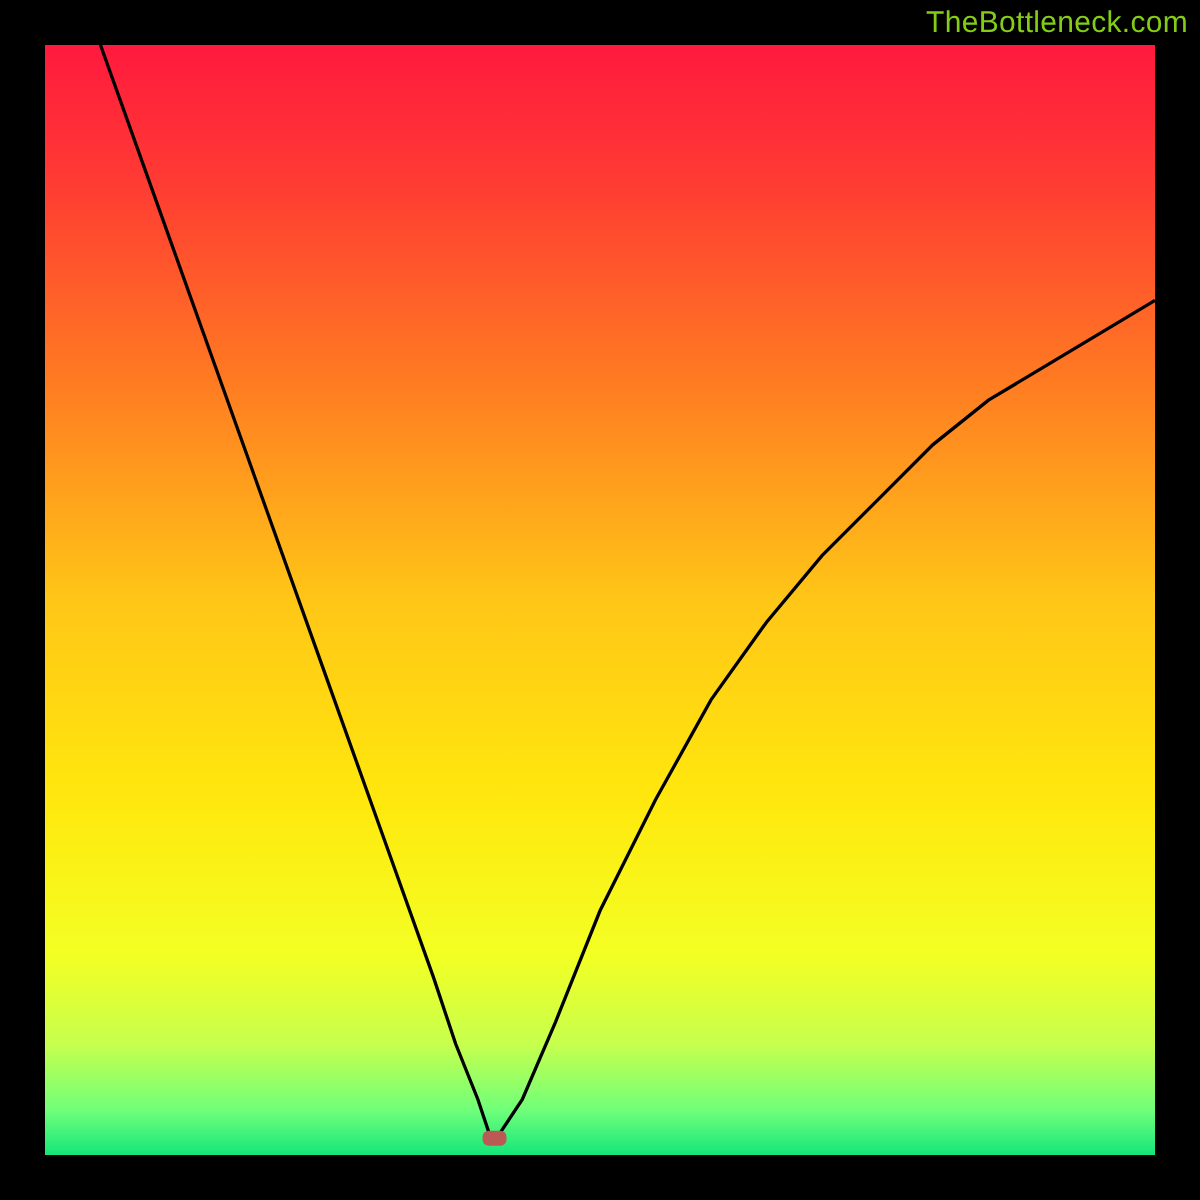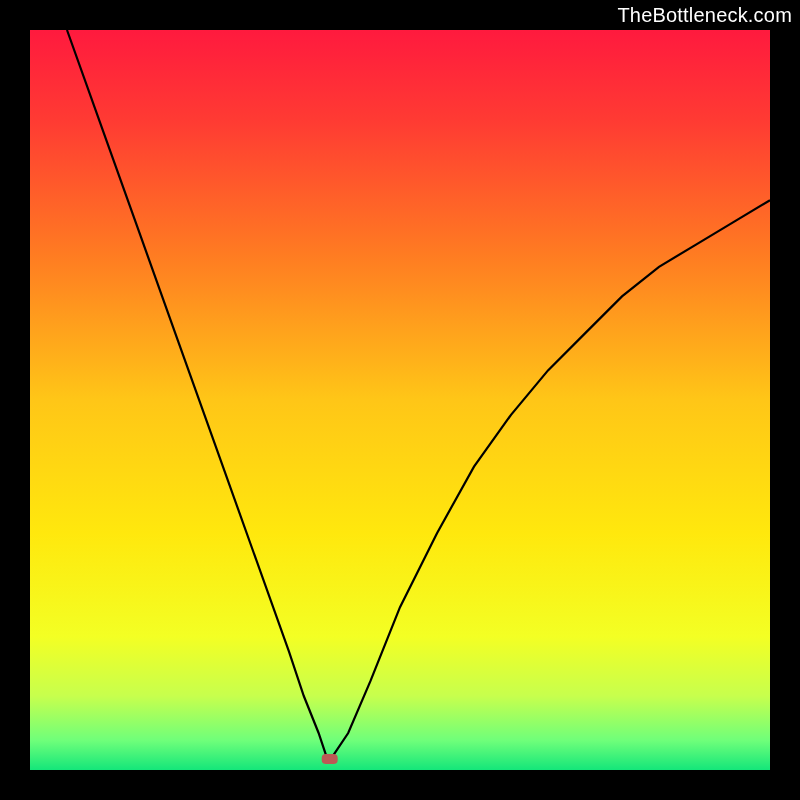--- a/index.html
+++ b/index.html
@@ -14,21 +14,21 @@
   .frame {
     position: relative;
     width: 800px;
     height: 800px;
     background: #000;
   }
   .watermark {
     position: absolute;
     top: 4px;
     right: 8px;
-    color: #ffffff;
+    color: #84cc16;
     font-size: 20px;
     letter-spacing: 0.2px;
     z-index: 10;
   }
   svg {
     position: absolute;
     top: 0;
     left: 0;
   }
 </style>

